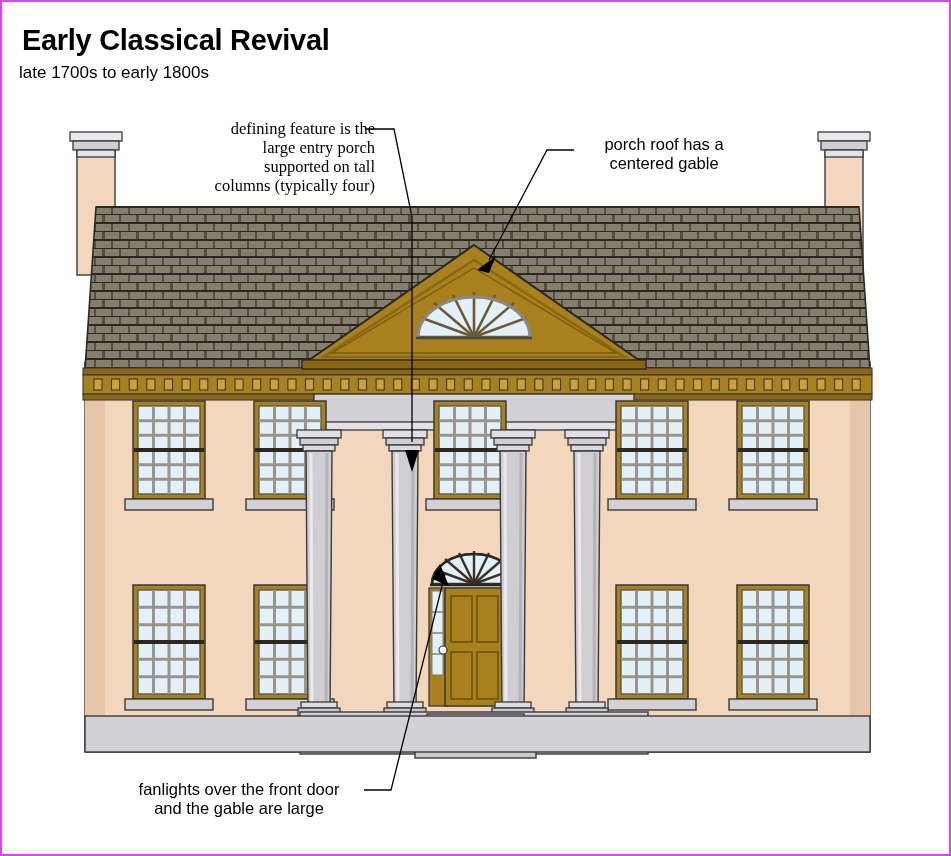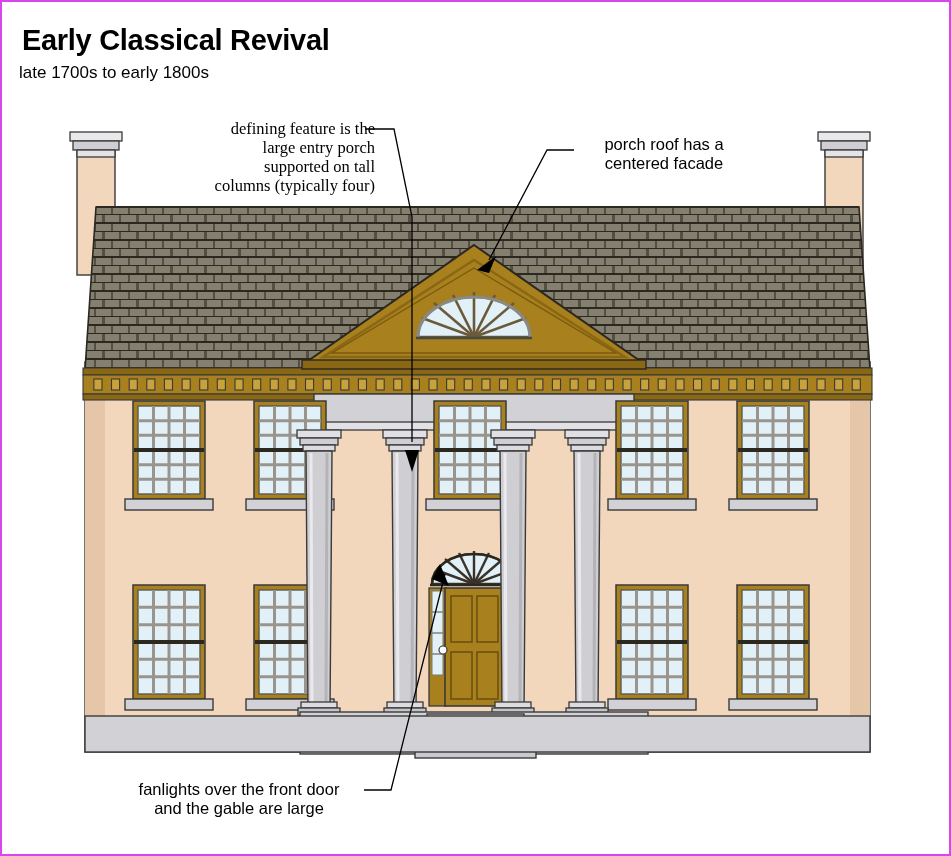--- a/index.html
+++ b/index.html
@@ -429,17 +429,17 @@
       <path d="M362 788 L389 788 L443 572" stroke-width="1.3"></path>
       <polygon points="438,562 447,584 430,577" fill="#000000" stroke="none"></polygon>
     </g>
   </svg>
 
   <div class="annot" id="annot-porch">defining feature is the
 large entry porch
 supported on tall
 columns (typically four)</div>
   <div class="annot" id="annot-gable">porch roof has a
-centered facade</div>
+centered gable</div>
   <div class="annot" id="annot-fanlight">fanlights over the front door
 and the gable are large</div>
 
 </div>
 
 </body></html>

